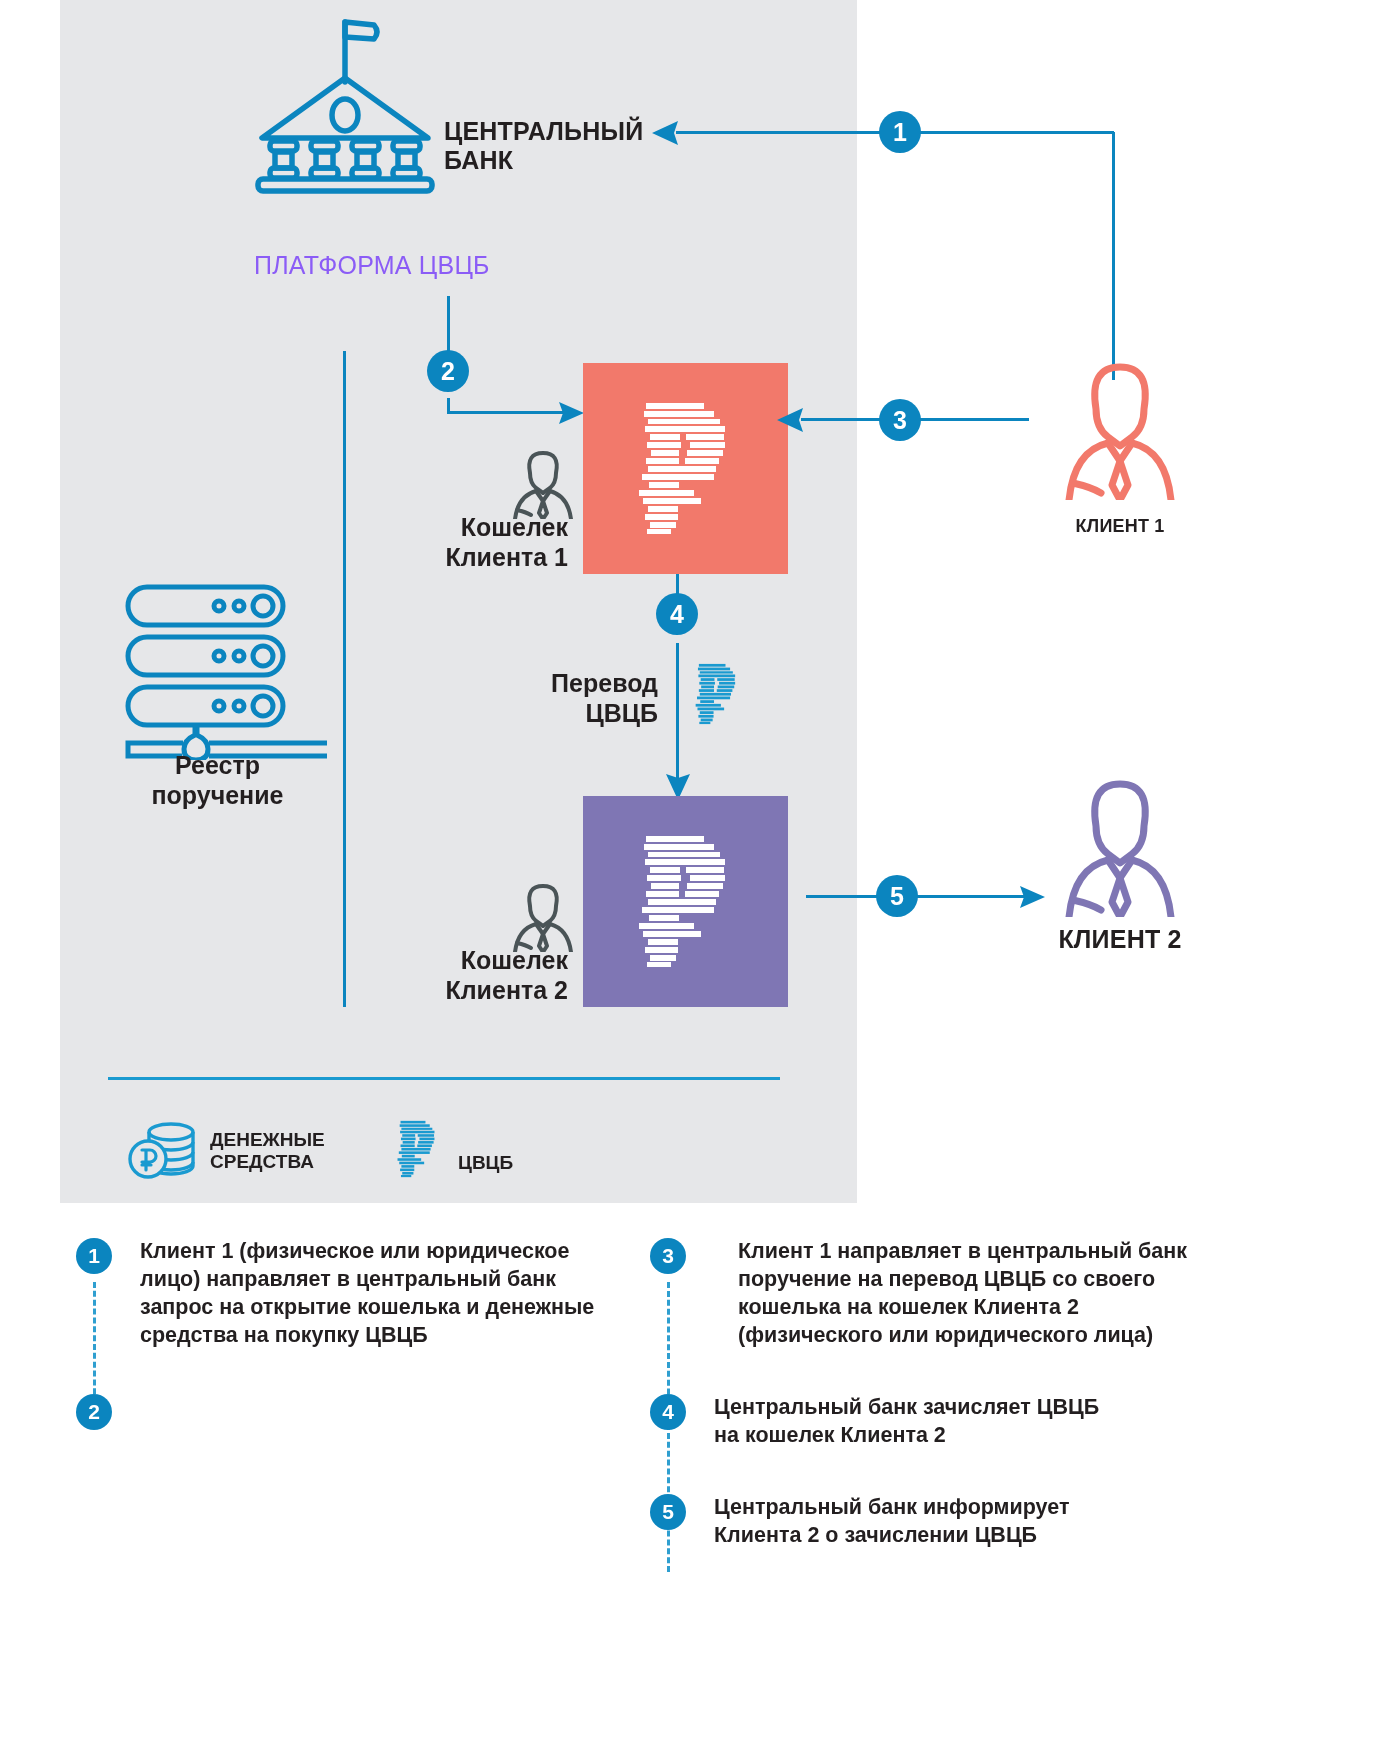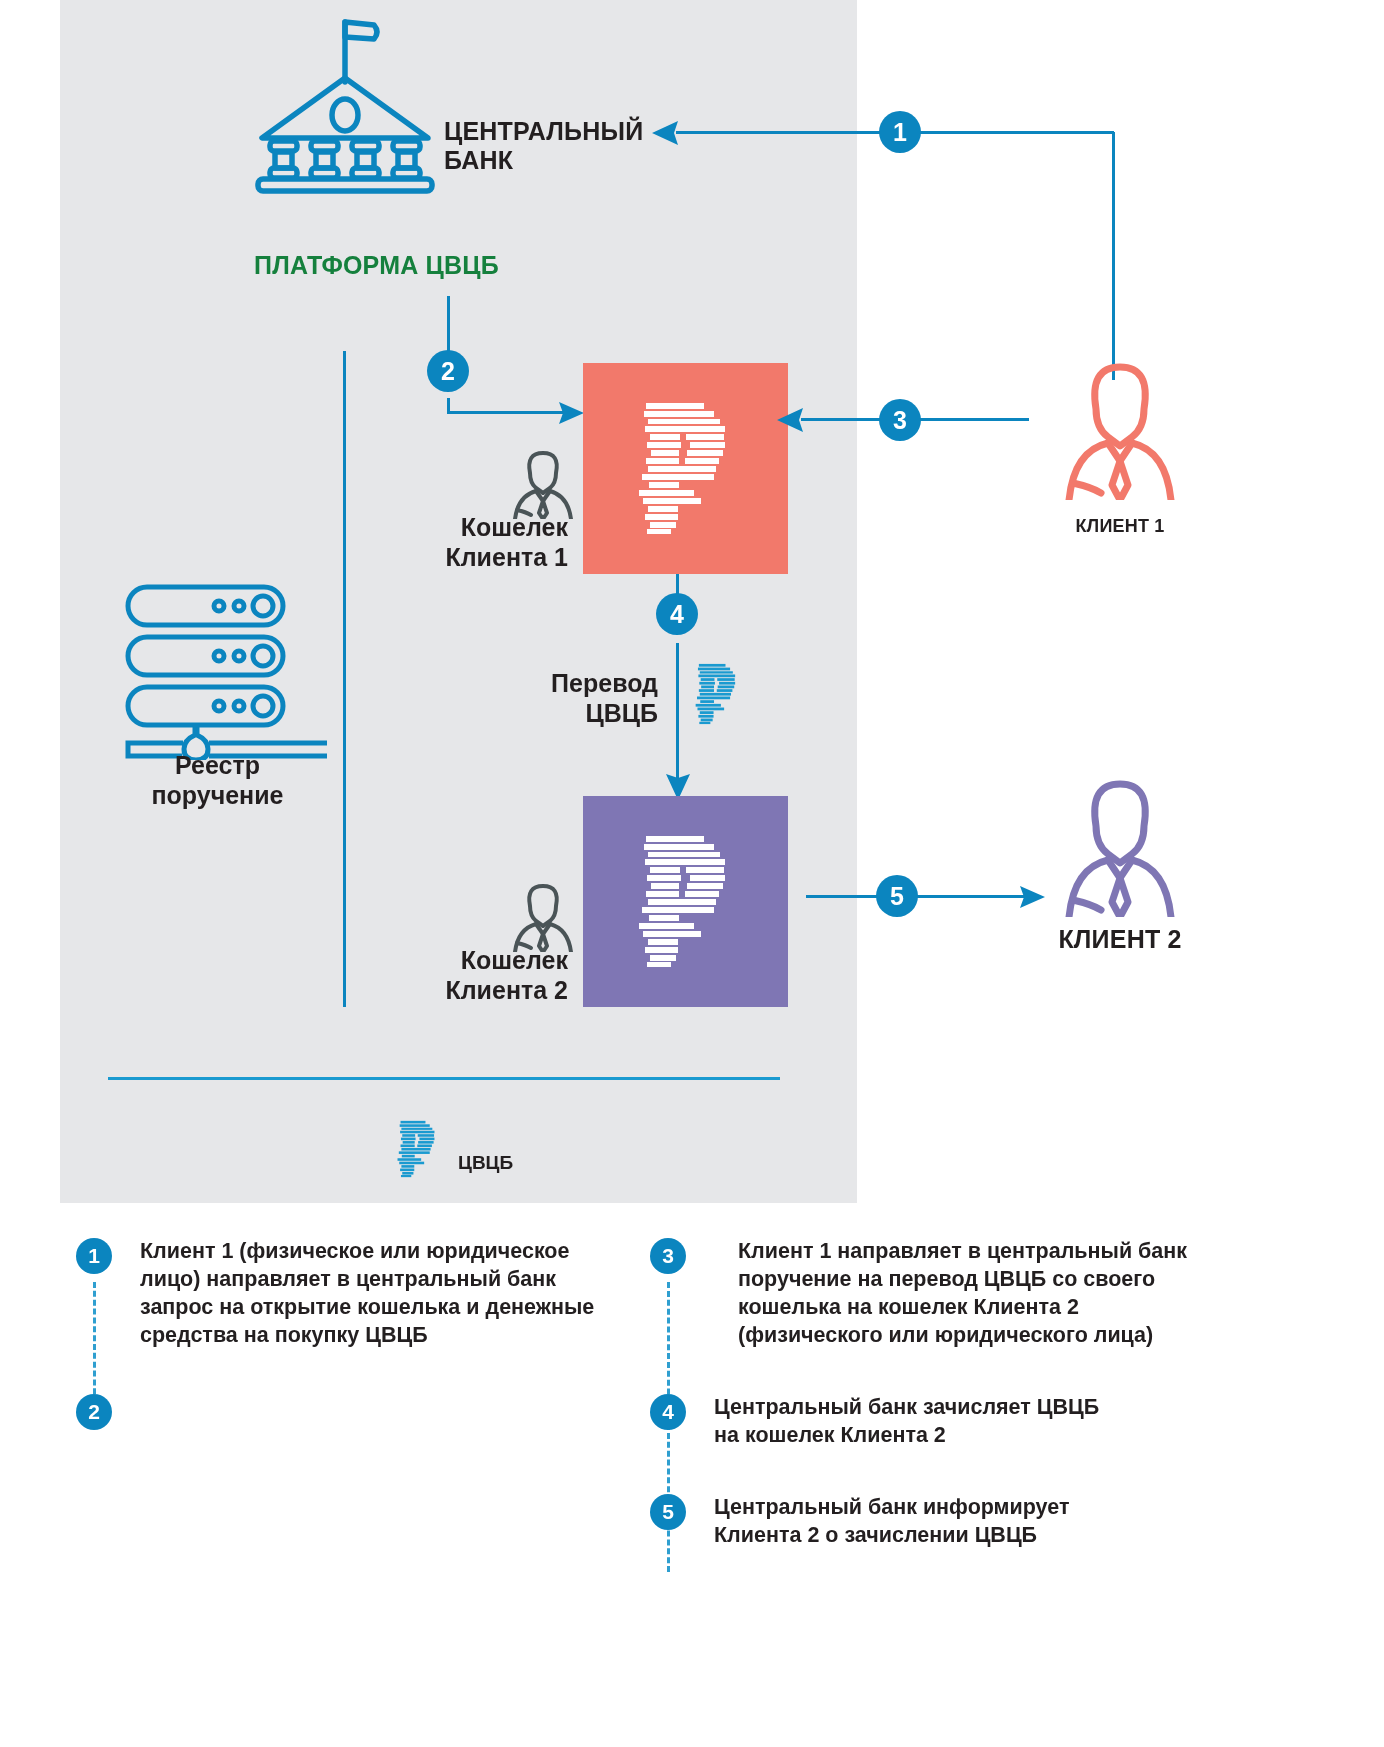--- a/index.html
+++ b/index.html
@@ -19,21 +19,21 @@
 
   
   .abs { position: absolute; }
 
   
   .cap-blk {
     color: #231f20; font-weight: bold; letter-spacing: .2px;
     line-height: 1.16; text-transform: uppercase;
   }
   .cap-blue {
-    color: #15803d; font-weight: bold; letter-spacing: .2px;
+    color: #8b5cf6; font-weight: normal; letter-spacing: .2px;
     line-height: 1.16; text-transform: uppercase;
   }
   .lbl-blk {
     color: #231f20; font-weight: bold; line-height: 1.2;
   }
 
   
   .badge {
     position: absolute;
     width: 42px; height: 42px; border-radius: 50%;
@@ -336,20 +336,37 @@
         <path d="M50 88 L62 106 L74 88"></path>
         <path d="M62 106 L54 130 L62 145 L70 130 Z"></path>
         <path d="M15 128 Q33 132 43 138"></path>
       </g>
     </svg>
   </div>
   <div class="abs cap-blk" style="left:1000px; top:925px; width:240px; text-align:center; font-size:25px;">КЛИЕНТ 2</div>
 
   <div class="legend-divider" style="left:108px; top:1077px; width:672px;"></div>
 
+  <div class="abs" style="left:128px; top:1120px; display:flex; align-items:center;">
+    <div>
+      <svg width="68" height="62" viewBox="0 0 68 62">
+        <g fill="none" stroke="#1a9ad0" stroke-width="3.4">
+          <ellipse cx="43" cy="12" rx="22" ry="8"></ellipse>
+          <path d="M21 12 v34 a22 8 0 0 0 44 0 v-34"></path>
+          <path d="M21 22 a22 8 0 0 0 44 0"></path>
+          <path d="M21 32 a22 8 0 0 0 44 0"></path>
+          <path d="M21 42 a22 8 0 0 0 44 0"></path>
+          <circle cx="20" cy="39" r="18" fill="#e6e7e9"></circle>
+          <path d="M14 30 h8 a6 6 0 0 1 0 12 h-8 M18 30 v20 M14 45 h9" stroke-width="3.2" stroke-linecap="round"></path>
+        </g>
+      </svg>
+    </div>
+    <div class="legend-label" style="margin-left:14px;">ДЕНЕЖНЫЕ
+СРЕДСТВА</div>
+  </div>
 
   <div class="abs" style="left:395px; top:1120px; display:flex; align-items:flex-end;">
     <div>
       <svg width="45" height="58" viewBox="0 0 95 135">
         <g fill="#1a9ad0">
           <rect x="8" y="2" width="58" height="6"></rect>
           <rect x="6" y="10" width="70" height="6"></rect>
           <rect x="10" y="18" width="72" height="5"></rect>
           <rect x="7" y="25" width="80" height="6"></rect>
           <rect x="12" y="33" width="30" height="6"></rect>

